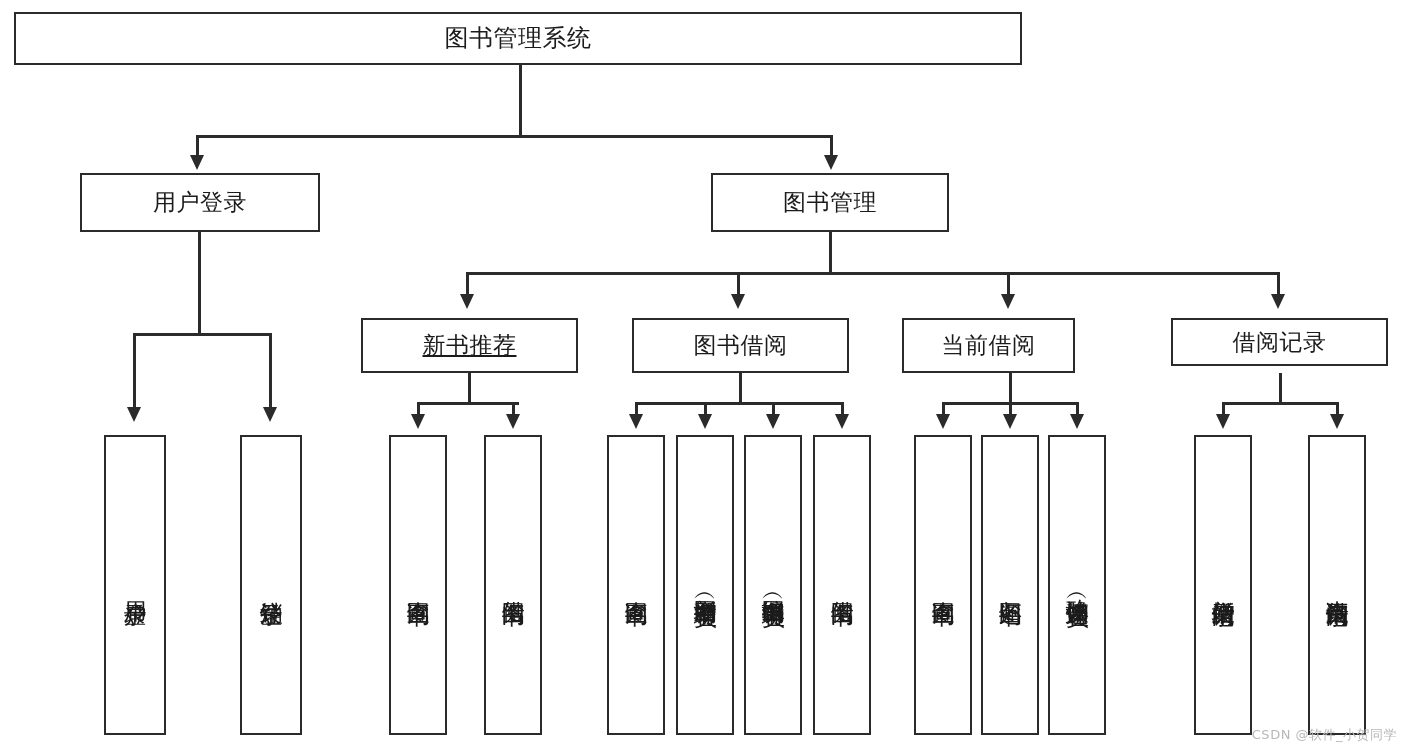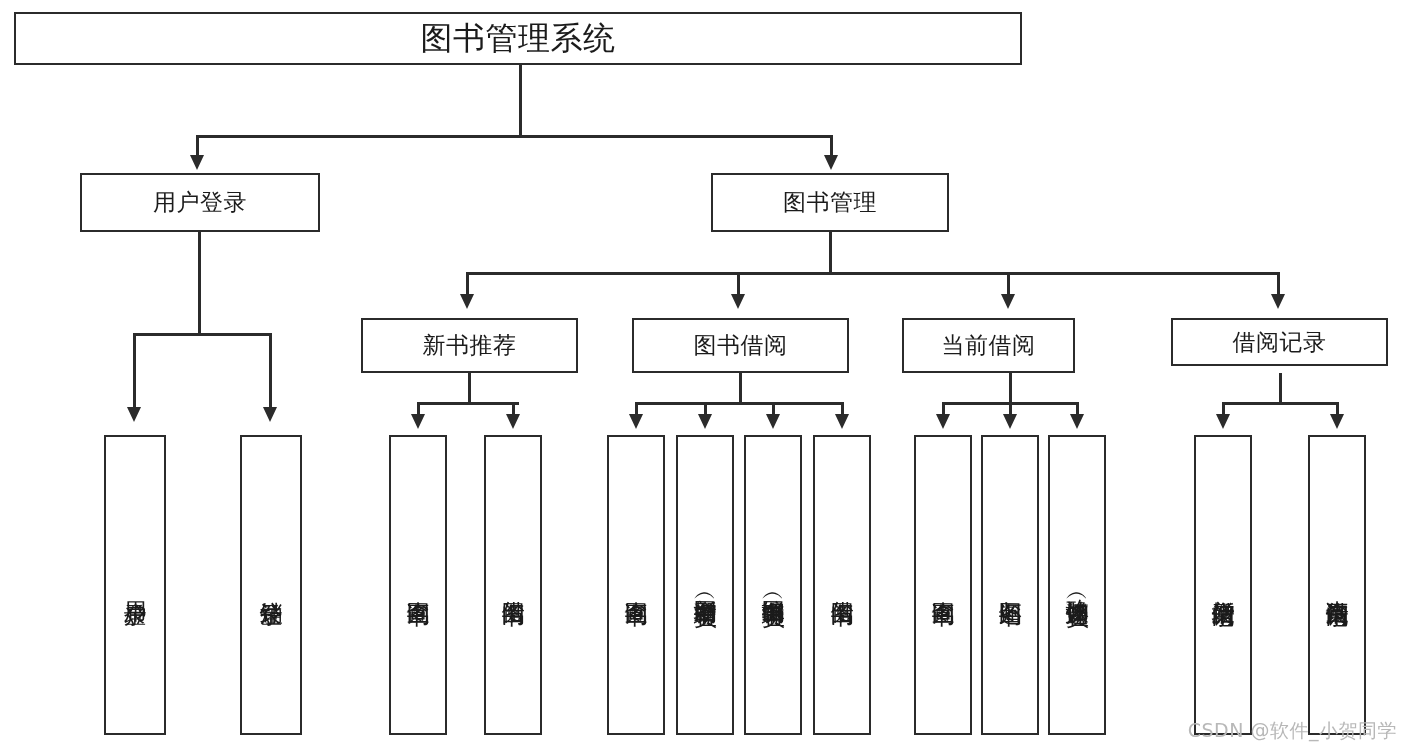--- a/index.html
+++ b/index.html
@@ -29,21 +29,21 @@
   }
   .node .txt{
     display:block;
     line-height:1.08;
     letter-spacing:0.5px;
   }
   .node.h{            
     font-size:23px;
   }
   .node.root{
-    font-size:32px;
+    font-size:24px;
   }
   .node.v{            
     font-size:23px;
   }
   .node.v .txt{
     writing-mode:vertical-rl;
     text-orientation:upright;
     line-height:1.02;
     letter-spacing:1px;
     white-space:nowrap;
@@ -60,21 +60,21 @@
     width:0;height:0;
     border-left:7px solid transparent;
     border-right:7px solid transparent;
     border-top:15px solid #2b2b2b;
   }
   
   #watermark{
     position:absolute;
     right:8px;
     bottom:3px;
-    font-size:19px;
+    font-size:13px;
     color:#b8b8b8;
     letter-spacing:0.5px;
     white-space:nowrap;
     font-family:"DejaVu Sans","Liberation Sans",sans-serif;
   }
 </style>
 </head>
 <body>
 
 <div id="canvas">
@@ -110,21 +110,21 @@
   <div class="edge hline" style="left:466px;top:272px;width:814px;"></div>
   <div class="edge vline" style="left:466px;top:272px;height:24px;"></div>
   <div class="arrow" style="left:460px;top:294px;"></div>
   <div class="edge vline" style="left:737px;top:272px;height:24px;"></div>
   <div class="arrow" style="left:731px;top:294px;"></div>
   <div class="edge vline" style="left:1007px;top:272px;height:24px;"></div>
   <div class="arrow" style="left:1001px;top:294px;"></div>
   <div class="edge vline" style="left:1277px;top:272px;height:24px;"></div>
   <div class="arrow" style="left:1271px;top:294px;"></div>
 
-  <div class="node h" style="left:361px;top:318px;width:217px;height:55px;">
+  <div class="node h" style="left:361px;top:318px;width:217px;height:55px;text-decoration:underline;">
     <span class="txt">新书推荐</span>
   </div>
   <div class="node h" style="left:632px;top:318px;width:217px;height:55px;">
     <span class="txt">图书借阅</span>
   </div>
   <div class="node h" style="left:902px;top:318px;width:173px;height:55px;">
     <span class="txt">当前借阅</span>
   </div>
   <div class="node h" style="left:1171px;top:318px;width:217px;height:48px;">
     <span class="txt">借阅记录</span>

